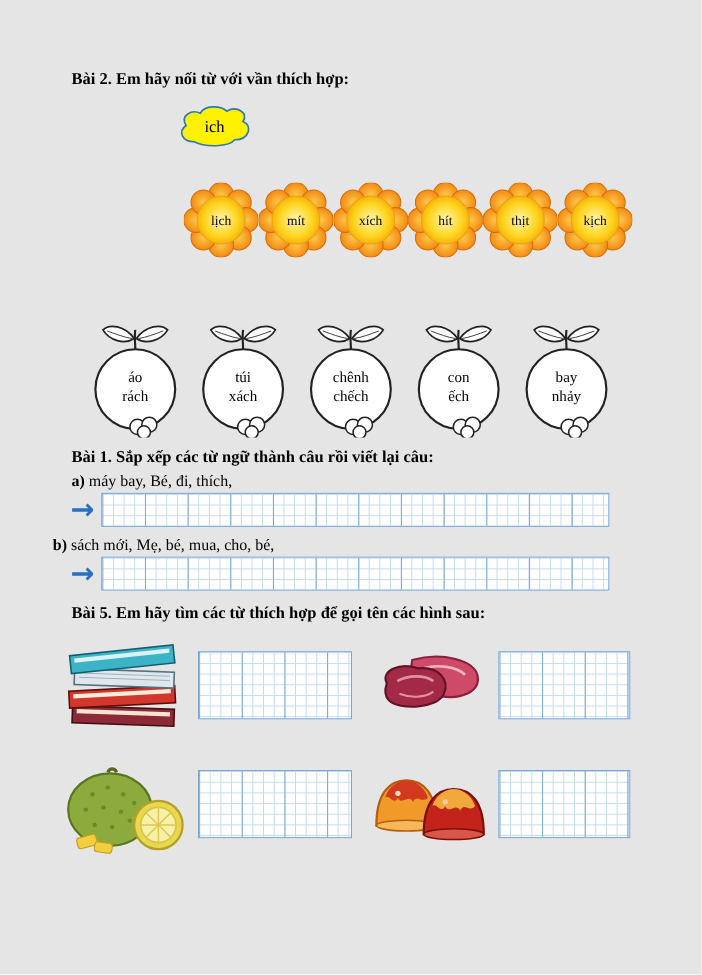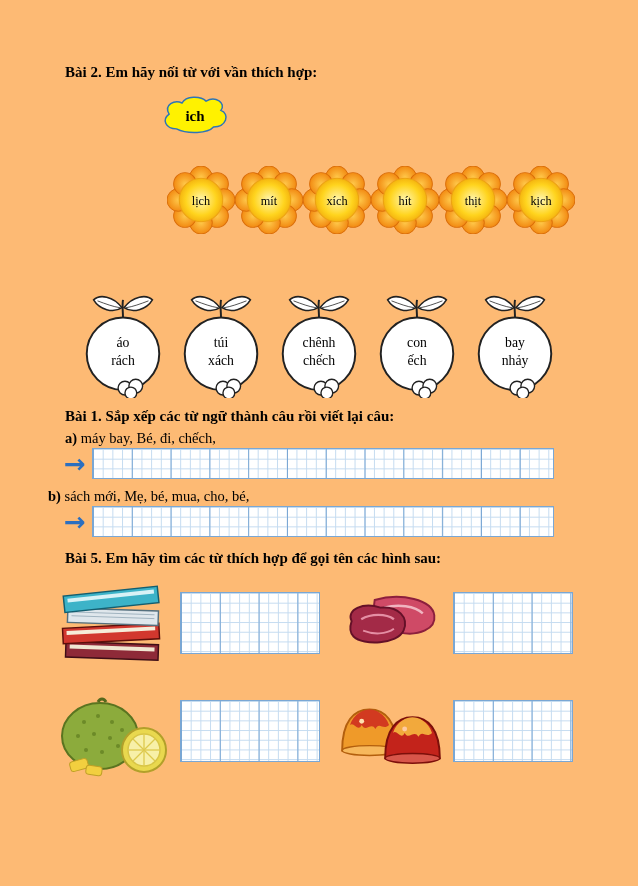--- a/index.html
+++ b/index.html
@@ -1,38 +1,38 @@
 <!DOCTYPE html>
 <html><head>
 <meta charset="utf-8">
 <style>
   *{margin:0;padding:0;box-sizing:border-box}
   html,body{background:#ffffff}
   .page{
     position:relative;
     width:638px;height:886px;
     margin:0 auto;
-    background:#fdba74;
+    background:#e5e5e5;
     font-family:"Liberation Serif", serif;
     color:#000;
     overflow:hidden;
   }
   .sec-title{
     position:absolute;
     font-weight:bold;
     font-size:15px;
     line-height:1.4;
   }
   
   .pos-bai2-title{left:65px;top:62px;width:512px}
   .cloud{position:absolute;width:74px;height:46px}
   .cloud svg{position:absolute;inset:0;width:100%;height:100%}
   .cloud-label{
     position:absolute;inset:0;display:flex;align-items:center;justify-content:center;
-    font-weight:bold;font-size:15px;padding-top:3px;
+    font-weight:normal;font-size:15px;padding-top:3px;
   }
   .pos-cloud-ich{left:158px;top:92px}
   .pos-cloud-it{left:408px;top:92px}
   .flower-row{position:absolute;left:63px;top:166px;width:512px;display:flex;justify-content:flex-end}
   .flower{width:68px;height:68px;display:block}
   .flower-text{font-size:13px;font-family:"Liberation Serif",serif}
   
   .pos-bai3-title{left:65px;top:252px;width:512px}
   .orange-row{position:absolute;left:63px;top:288px;width:512px;display:flex;justify-content:center}
   .fruit-svg{width:98px;height:110px;display:block}
@@ -180,21 +180,21 @@
     </svg>
     <svg class="fruit-svg" viewBox="0 0 100 112">
       <use href="#sym-orange"></use>
       <text class="fruit-text" x="50" y="60" text-anchor="middle">bay</text>
       <text class="fruit-text" x="50" y="78" text-anchor="middle">nhảy</text>
     </svg>
   </div>
 
   <div class="sec-title pos-bai4-title">Bài 1. Sắp xếp các từ ngữ thành câu rồi viết lại câu:</div>
 
-  <div class="q-line pos-qa"><b>a)</b><span> máy bay, Bé, đi, chếch,</span></div>
+  <div class="q-line pos-qa"><b>a)</b><span> máy bay, Bé, đi, thích,</span></div>
   <div class="answer-row pos-row-a">
     <span class="arrow">→</span>
     <div class="write-grid grid-long"></div>
   </div>
 
   <div class="q-line pos-qb"><b>b)</b><span> sách mới, Mẹ, bé, mua, cho, bé,</span></div>
   <div class="answer-row pos-row-b">
     <span class="arrow">→</span>
     <div class="write-grid grid-long"></div>
   </div>

